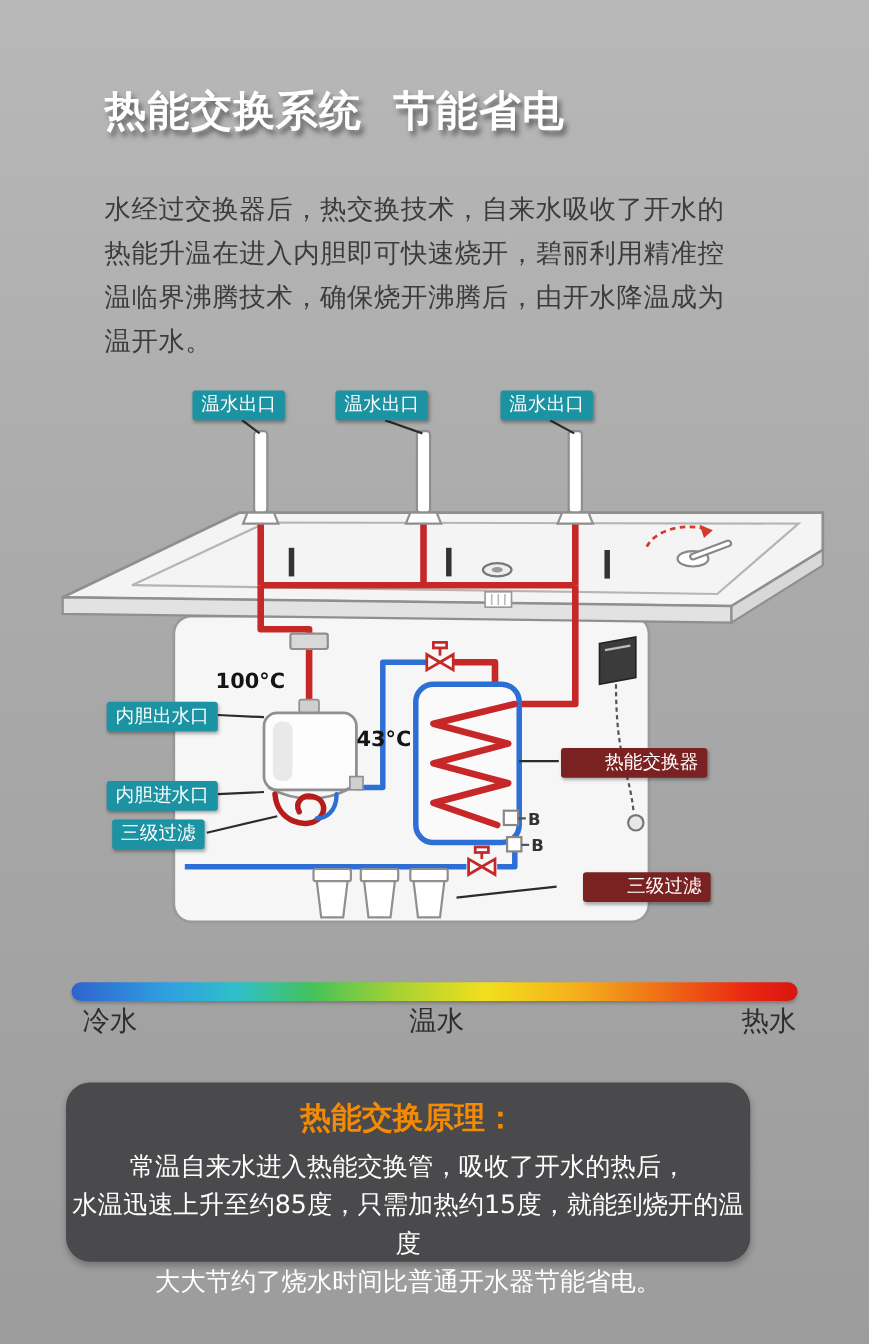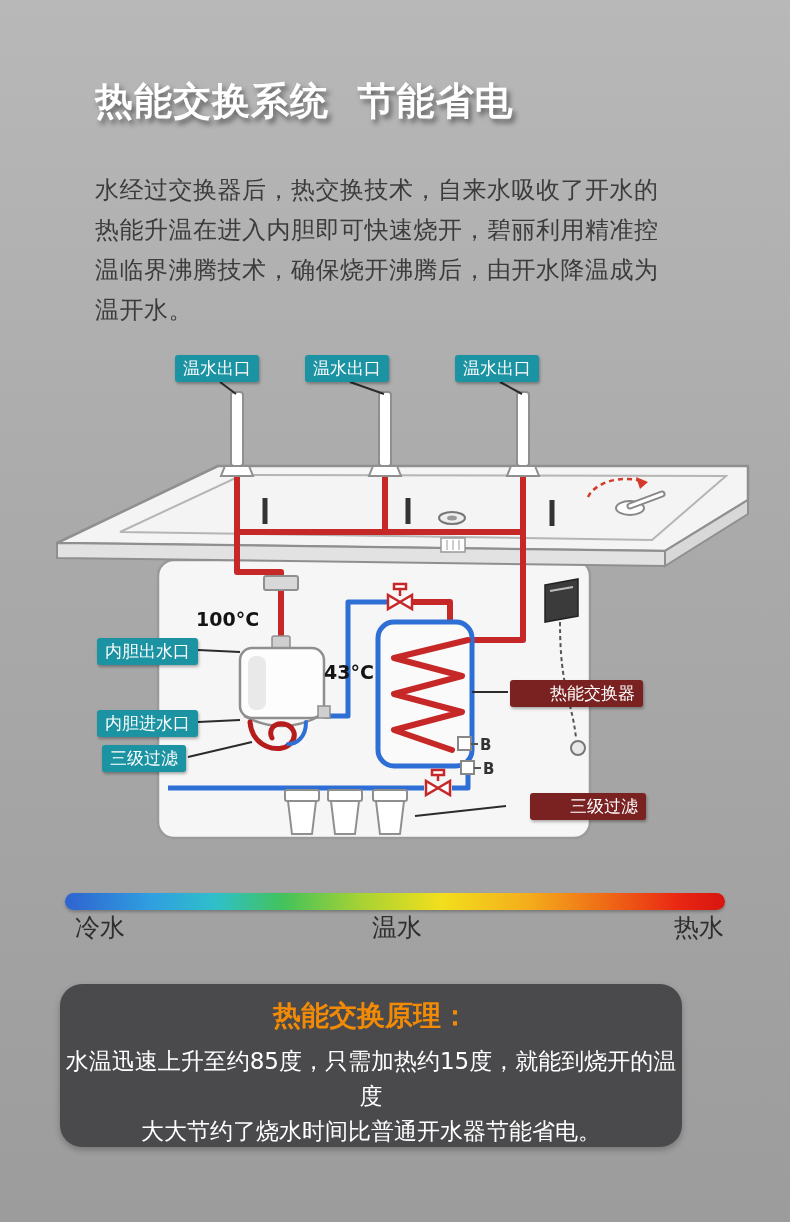--- a/index.html
+++ b/index.html
@@ -199,17 +199,18 @@
     <div class="temp" style="left:324px; top:311px;">43°C</div>
   </div>
 
   <div class="scale-bar"></div>
   <div class="scale-label cold">冷水</div>
   <div class="scale-label warm">温水</div>
   <div class="scale-label hot">热水</div>
 
   <div class="principle">
     <div class="principle-title">热能交换原理：</div>
+    <div class="principle-line">常温自来水进入热能交换管，吸收了开水的热后，</div>
     <div class="principle-line">水温迅速上升至约85度，只需加热约15度，就能到烧开的温度</div>
     <div class="principle-line">大大节约了烧水时间比普通开水器节能省电。</div>
   </div>
 
 </div>
 
 </body></html>

